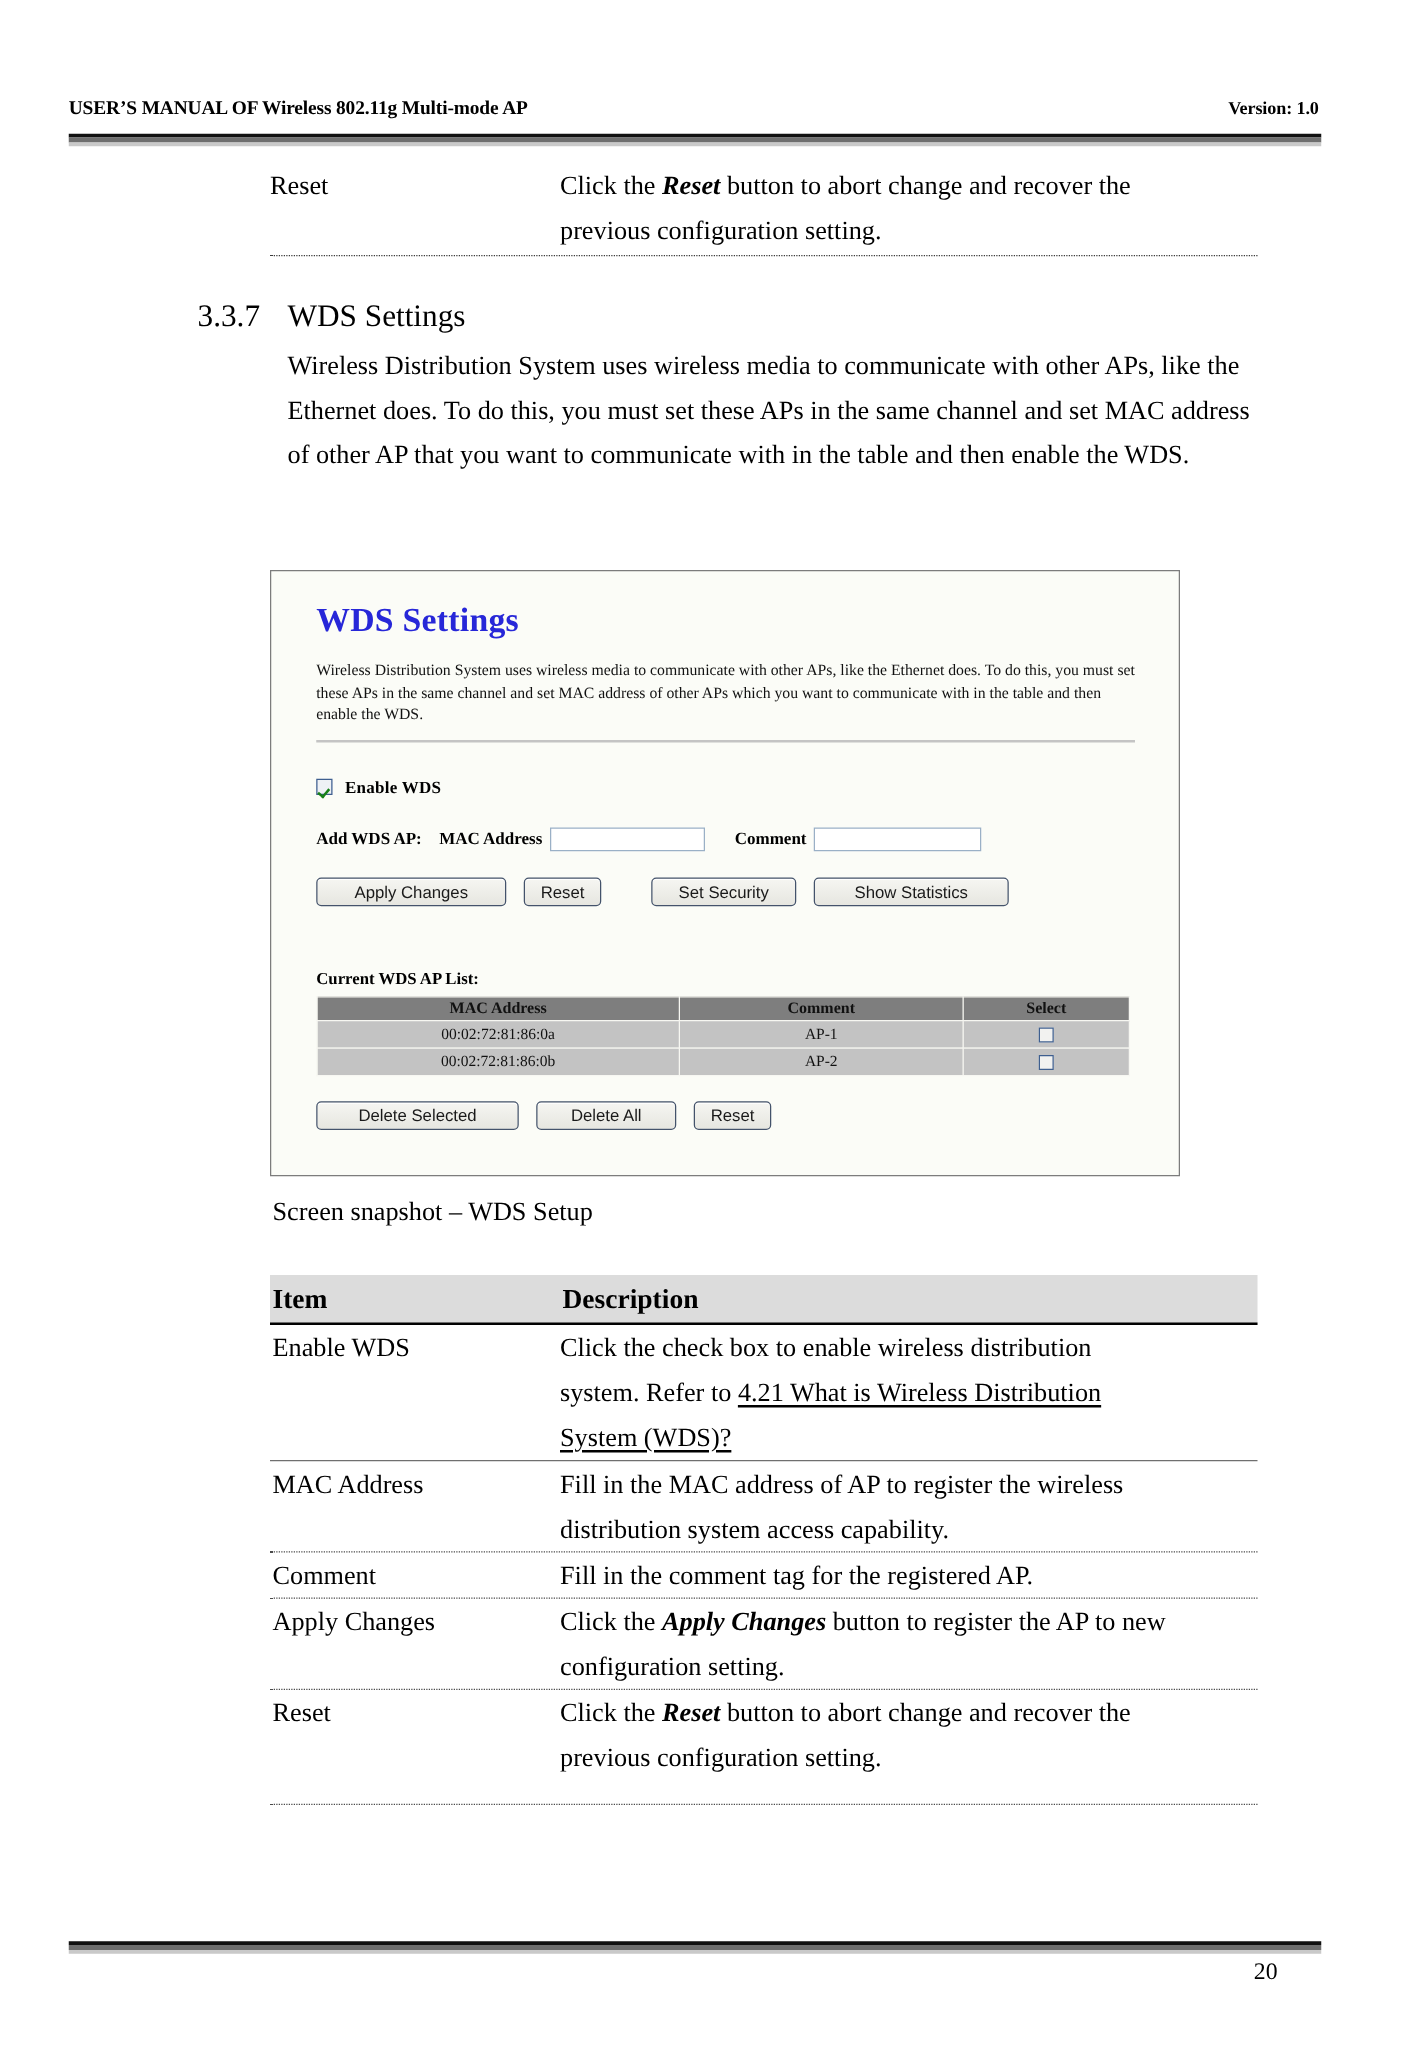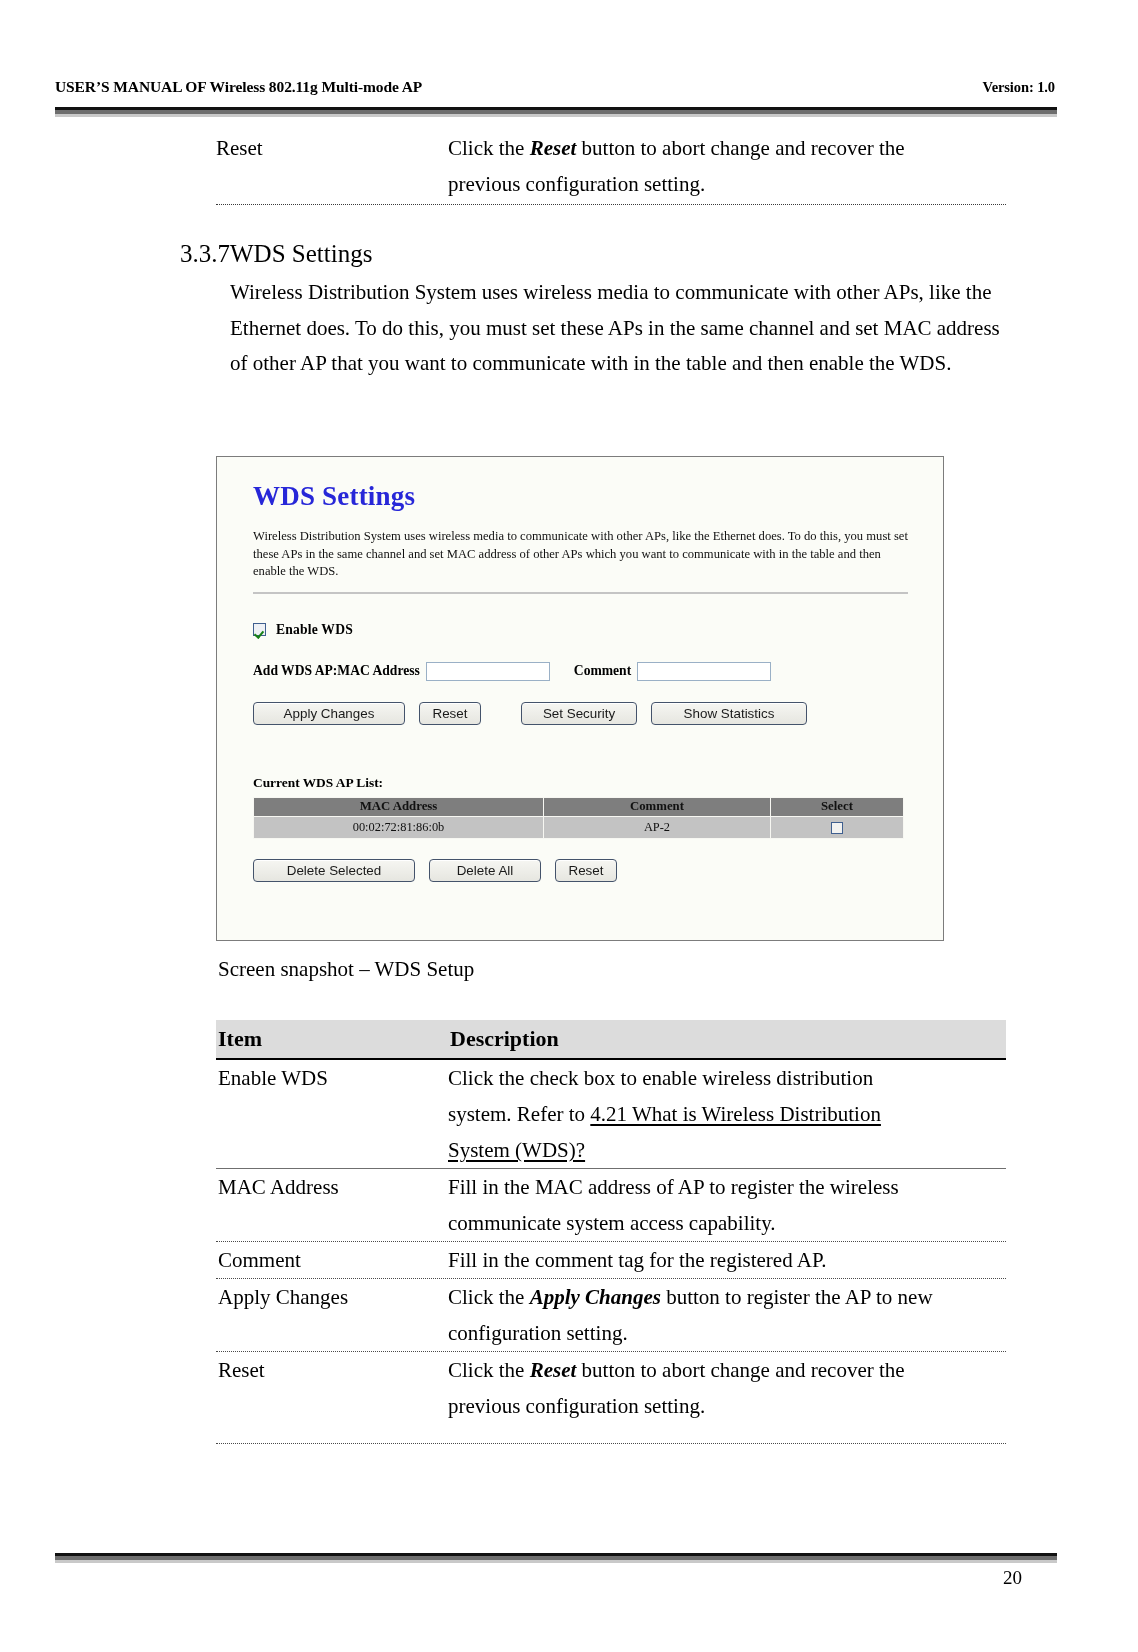--- a/index.html
+++ b/index.html
@@ -62,21 +62,21 @@
 
   
   .sec-head {
     position: absolute;
     left: 158px; top: 238px;
     font-size: 25px;
     line-height: 32px;
     letter-spacing: 0px;
     white-space: nowrap;
   }
-  .sec-head .num { display: inline-block; width: 72px; text-align: right; }
+  .sec-head .num { display: inline-block; width: 72px; }
 
   .sec-body {
     position: absolute;
     left: 230px; top: 275px;
     width: 775px;
     font-size: 21px;
     line-height: 35.6px;
     text-align: left;
   }
 
@@ -149,21 +149,21 @@
   }
 
   .form-row {
     display: flex;
     align-items: center;
     margin-top: 24px;
     font-family: "Liberation Serif", serif;
     font-weight: bold;
     font-size: 13.6px;
   }
-  .form-row .lbl-addap { }
+  .form-row .lbl-addap { margin-right: 14px; }
   .form-row .lbl { margin-right: 6px; }
   .txtbox {
     height: 19px;
     border: 1px solid #9ab0c6;
     background: #ffffff;
     outline: none;
     font-family: "Liberation Sans", sans-serif;
     font-size: 12px;
     padding: 0 3px;
   }
@@ -367,20 +367,25 @@
       <table class="wds">
         <thead>
           <tr>
             <th class="col-mac">MAC Address</th>
             <th class="col-cmt">Comment</th>
             <th class="col-sel">Select</th>
           </tr>
         </thead>
         <tbody>
           <tr>
+            <td>00:02:72:81:86:0a</td>
+            <td>AP-1</td>
+            <td><span class="cbox-sm"></span></td>
+          </tr>
+          <tr>
             <td>00:02:72:81:86:0b</td>
             <td>AP-2</td>
             <td><span class="cbox-sm"></span></td>
           </tr>
         </tbody>
       </table>
 
       <div class="btn-row2">
         <div class="btn delsel">Delete Selected</div>
         <div class="btn delall">Delete All</div>
@@ -407,21 +412,21 @@
         </div>
       </div>
       <div class="row-sep-solid"></div>
     </div>
 
     <div class="row-wrap">
       <div class="dt-row">
         <div class="k">MAC Address</div>
         <div class="v">
           <div>Fill in the MAC address of AP to register the wireless</div>
-          <div>communicate system access capability.</div>
+          <div>distribution system access capability.</div>
         </div>
       </div>
       <div class="row-sep-dotted"></div>
     </div>
 
     <div class="row-wrap">
       <div class="dt-row">
         <div class="k">Comment</div>
         <div class="v">
           <div>Fill in the comment tag for the registered AP.</div>

